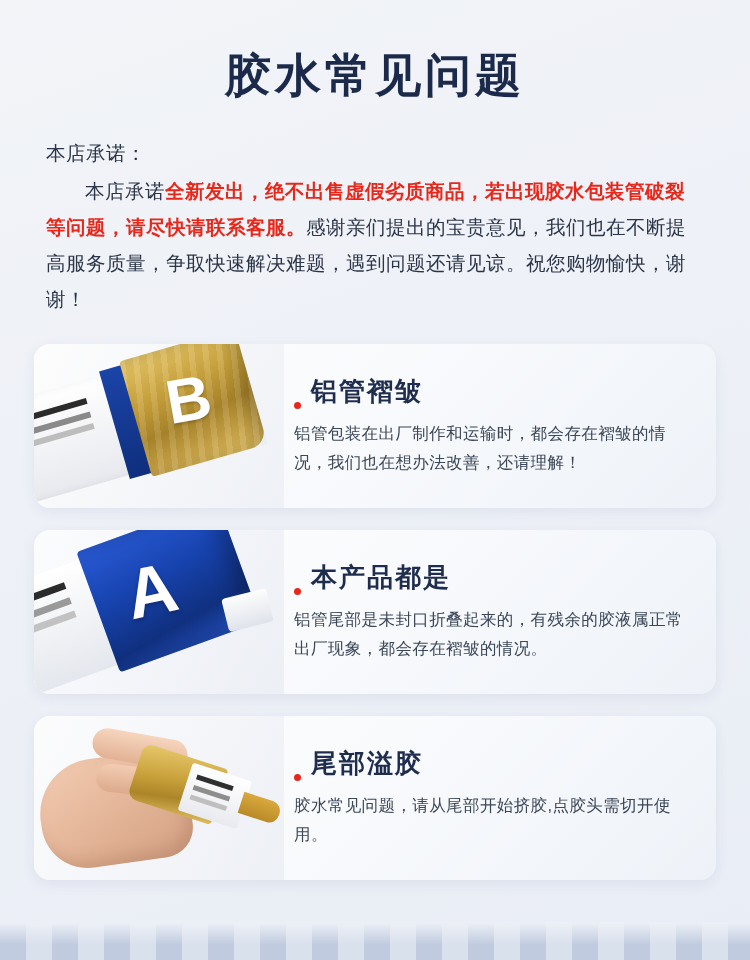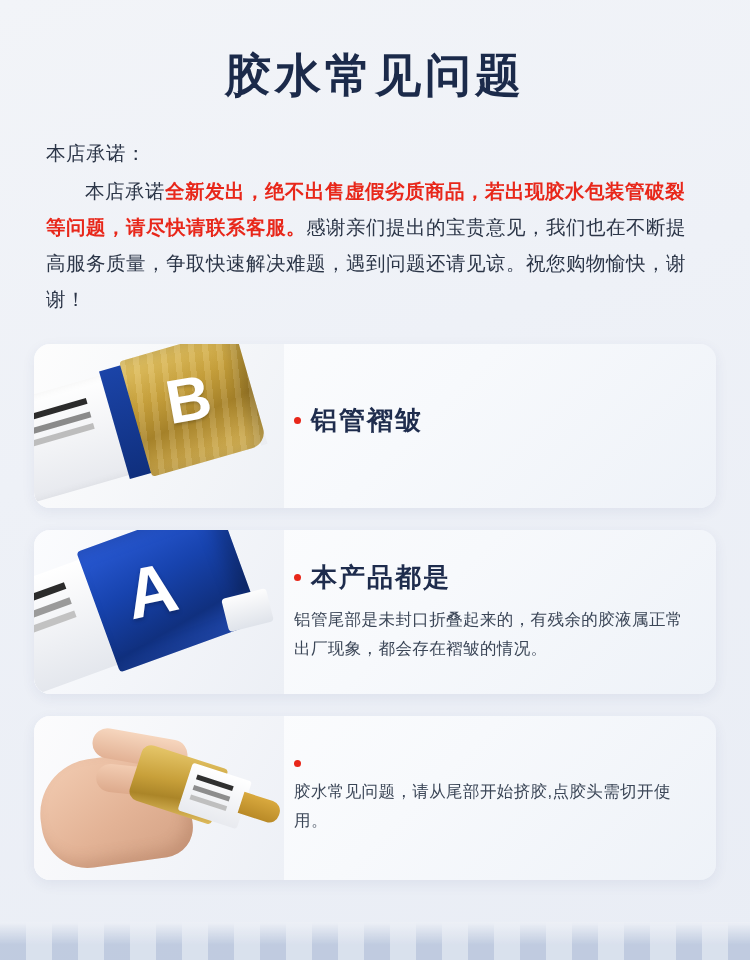--- a/index.html
+++ b/index.html
@@ -85,21 +85,21 @@
     flex: 1 1 auto;
     padding: 0 22px 0 10px;
   }
   .card-heading {
     font-size: 26px;
     font-weight: bold;
     color: #1e2c4d;
     letter-spacing: 2px;
     margin-bottom: 10px;
     display: flex;
-    align-items: center;
+    align-items: flex-end;
   }
   .dot {
     display: inline-block;
     width: 7px;
     height: 7px;
     border-radius: 50%;
     background: #e8271a;
     margin-right: 10px;
     flex: 0 0 7px;
   }
@@ -298,20 +298,21 @@
           <div class="p1-blue"></div>
           <div class="p1-gold"></div>
           <div class="p1-letter">B</div>
         </div>
       </div>
       <div class="card-text">
         <div class="card-heading">
           <span class="dot"></span>
           <span>铝管褶皱</span>
         </div>
+        <div class="card-desc">铝管包装在出厂制作和运输时，都会存在褶皱的情况，我们也在想办法改善，还请理解！</div>
       </div>
     </div>
 
     <div class="card">
       <div class="card-photo">
         <div class="p2-bg"></div>
         <div class="tube p2-tube">
           <div class="p2-white"></div>
           <div class="p2-blue"></div>
           <div class="p2-letter">A</div>
@@ -335,20 +336,21 @@
         <div class="p3-finger2"></div>
         <div class="p3-tube">
           <div class="p3-gold"></div>
           <div class="p3-label"></div>
           <div class="p3-nozzle"></div>
         </div>
       </div>
       <div class="card-text">
         <div class="card-heading">
           <span class="dot"></span>
+          <span>尾部溢胶</span>
         </div>
         <div class="card-desc">胶水常见问题，请从尾部开始挤胶,点胶头需切开使用。</div>
       </div>
     </div>
 
   </div>
 
   <div class="bottom-strip"></div>
 </div>
 

